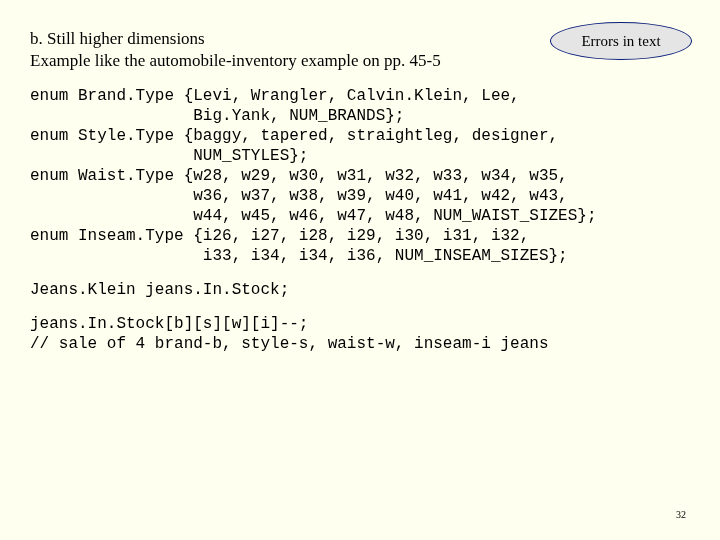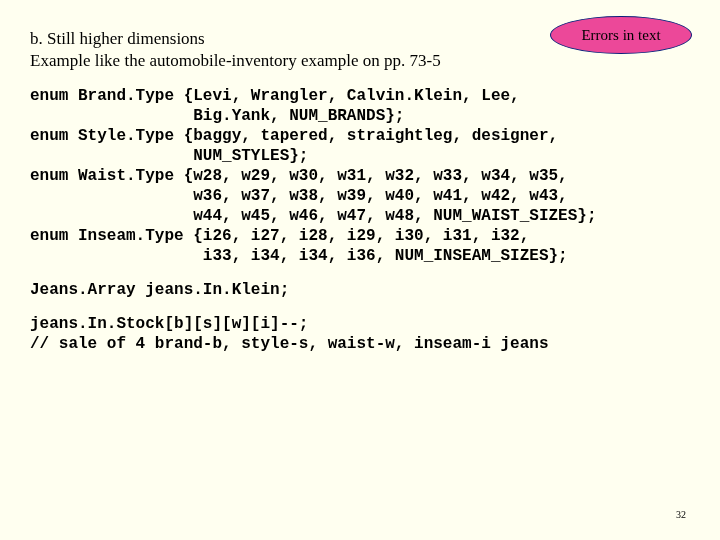--- a/index.html
+++ b/index.html
@@ -22,35 +22,35 @@
     position: relative;
   }
   .heading-block {
     margin-bottom: 14px;
   }
   .heading-line {
     line-height: 1.3;
   }
   .callout {
     position: absolute;
-    top: 16px;
+    top: 22px;
     right: 28px;
     width: 140px;
     height: 36px;
     border: 1.5px solid #0a1f7a;
     border-radius: 50%;
     display: flex;
     align-items: center;
     justify-content: center;
     font-size: 15px;
-    background: #ec4899;
+    background: #e5e5e5;
   }
   .code-block {
     font-family: "Courier New", Courier, monospace;
-    font-weight: bold;
+    font-weight: normal;
     font-size: 16px;
     white-space: pre;
     line-height: 1.25;
     margin-bottom: 14px;
   }
   .page-num {
     position: absolute;
     bottom: 20px;
     right: 34px;
     font-size: 10px;
@@ -60,33 +60,33 @@
 <body>
 
 <div class="slide">
 
   <div class="callout">
     <span>Errors in text</span>
   </div>
 
   <div class="heading-block">
     <div class="heading-line">b. Still higher dimensions</div>
-    <div class="heading-line">Example like the automobile-inventory example on pp. 73-5</div>
+    <div class="heading-line">Example like the automobile-inventory example on pp. 45-5</div>
   </div>
 
   <div class="code-block">enum Brand.Type {Levi, Wrangler, Calvin.Klein, Lee,
                  Big.Yank, NUM_BRANDS};
 enum Style.Type {baggy, tapered, straightleg, designer,
                  NUM_STYLES};
 enum Waist.Type {w28, w29, w30, w31, w32, w33, w34, w35,
                  w36, w37, w38, w39, w40, w41, w42, w43,
                  w44, w45, w46, w47, w48, NUM_WAIST_SIZES};
 enum Inseam.Type {i26, i27, i28, i29, i30, i31, i32,
                   i33, i34, i34, i36, NUM_INSEAM_SIZES};</div>
 
 
-  <div class="code-block">Jeans.Array jeans.In.Klein;</div>
+  <div class="code-block">Jeans.Klein jeans.In.Stock;</div>
 
   <div class="code-block">jeans.In.Stock[b][s][w][i]--;
 // sale of 4 brand-b, style-s, waist-w, inseam-i jeans</div>
 
   <div class="page-num">32</div>
 </div>
 
 </body></html>

